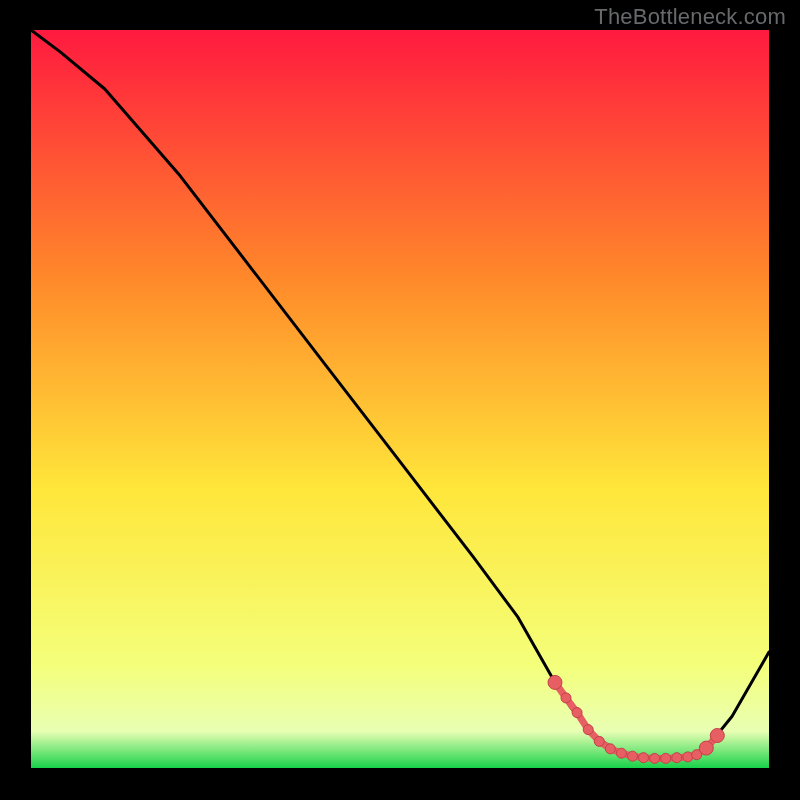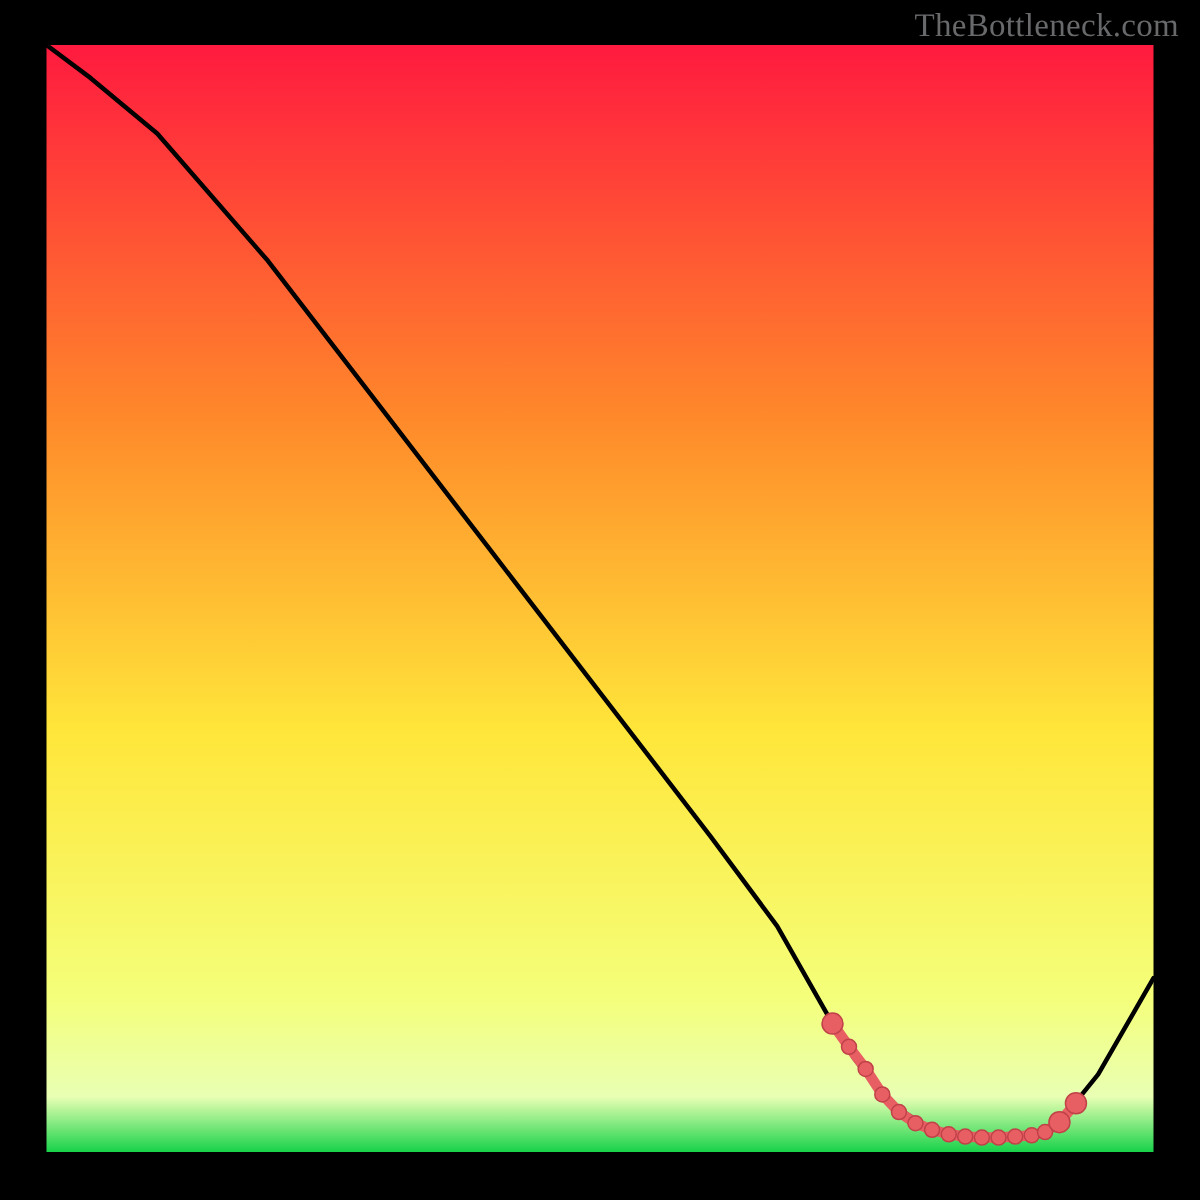--- a/index.html
+++ b/index.html
@@ -18,21 +18,21 @@
   }
   svg {
     position: absolute;
     left: 0;
     top: 0;
   }
   .attribution {
     position: absolute;
     top: 4px;
     right: 14px;
-    font-family: Liberation Serif, serif;
+    font-family: Liberation Sans, sans-serif;
     font-size: 22px;
     font-weight: 400;
     color: #68696b;
     letter-spacing: 0.2px;
     user-select: none;
     text-align: right;
   }
 </style>
 </head>
 <body>

